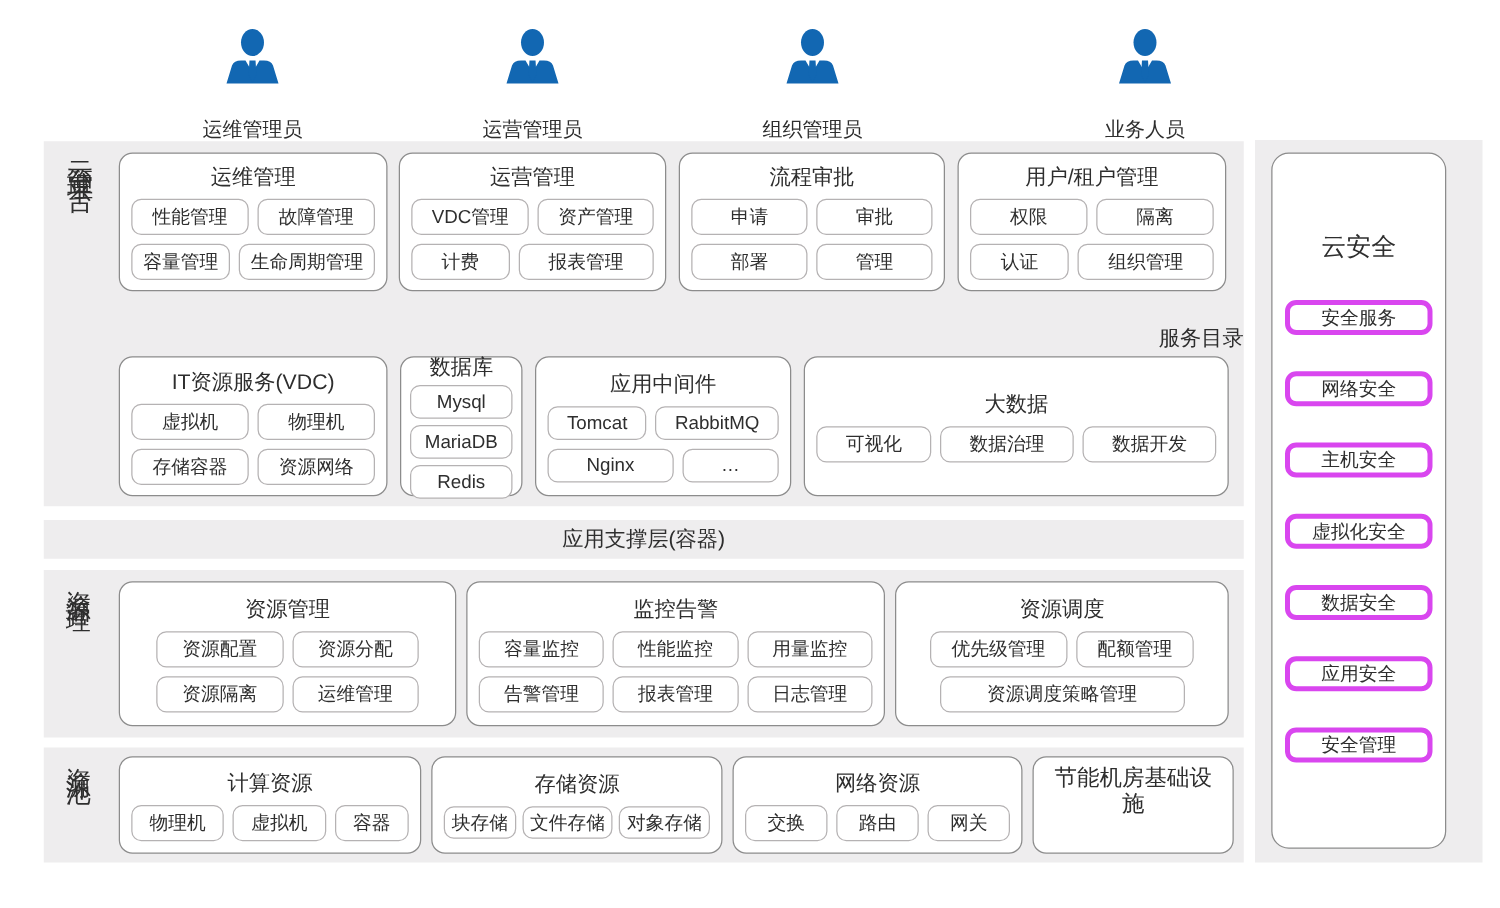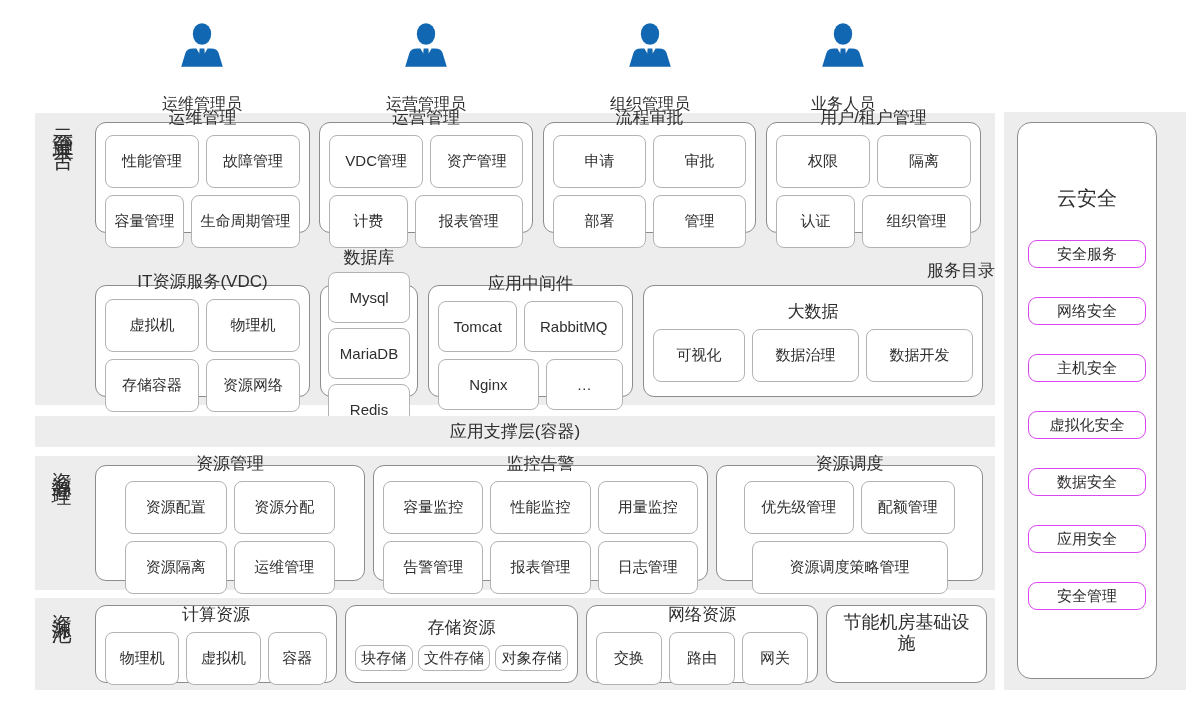--- a/index.html
+++ b/index.html
@@ -19,38 +19,38 @@
   
   .group{position:absolute;background:#fff;border:1.4px solid #8c8c8c;border-radius:11px;
          box-sizing:border-box;display:flex;flex-direction:column;justify-content:center;
          align-items:stretch;padding:6px 9px;gap:7px;}
   .g-title{text-align:center;font-size:17px;line-height:21px;color:#2e2e2e;white-space:nowrap;}
   .row{display:flex;gap:7px;}
   .row.center-one{justify-content:center;}
   .col{display:flex;flex-direction:column;gap:5px;}
   .chip{flex:1 1 auto;background:#fff;border:1px solid #b5b2b3;border-radius:8px;min-height:26px;
         display:flex;align-items:center;justify-content:center;font-size:15px;color:#2e2e2e;
-        white-space:nowrap;padding:16px 8px;box-sizing:border-box;}
+        white-space:nowrap;padding:4px 8px;box-sizing:border-box;}
   .chip.small{min-height:23px;}
   .chip.wide{flex:0 0 auto;width:196px;}
   .group.plain{justify-content:flex-start;}
   .g-title.big{font-size:18px;}
 
   .catalog-title{position:absolute;left:0;top:146px;width:100%;text-align:right;font-size:17px;color:#2e2e2e;}
 
   .band{position:absolute;left:35px;top:416px;width:960px;height:31px;background:#eeedee;
         display:flex;align-items:center;justify-content:center;font-size:17px;color:#2e2e2e;}
 
   
   .sec-inner{position:absolute;left:13px;top:10px;width:140px;height:557px;background:#fff;
              border:1.4px solid #8c8c8c;border-radius:14px;box-sizing:border-box;
              display:flex;flex-direction:column;align-items:center;padding-top:62px;}
   .sec-title{font-size:20px;line-height:26px;color:#2e2e2e;}
   .sec-items{display:flex;flex-direction:column;gap:29px;margin-top:29px;align-items:center;}
-  .sec-chip{width:118px;height:28px;background:#fff;border:1px solid #d946ef;border-radius:9px;
+  .sec-chip{width:118px;height:28px;background:#fff;border:4px solid #d946ef;border-radius:9px;
             display:flex;align-items:center;justify-content:center;font-size:15px;color:#2e2e2e;
             box-sizing:border-box;white-space:nowrap;}
 </style>
 </head>
 <body>
 
 <div class="canvas">
 
   <div class="persona" style="left:132px">
     <svg viewBox="0 0 60 60">
@@ -69,21 +69,21 @@
     <div class="p-label">运营管理员</div>
   </div>
   <div class="persona" style="left:580px">
     <svg viewBox="0 0 60 60">
       <ellipse cx="30" cy="15" rx="11.5" ry="13.5" fill="#1267b2"></ellipse>
       <path d="M4 56 L9.5 38 Q11.5 33 18.5 33 L23 33 L30 45 L37 33 L41.5 33 Q48.5 33 50.5 38 L56 56 Z" fill="#1267b2"></path>
       <polygon points="27,33 33,33 34,47 30,55 26,47" fill="#1267b2"></polygon>
     </svg>
     <div class="p-label">组织管理员</div>
   </div>
-  <div class="persona" style="left:773px">
+  <div class="persona" style="left:846px">
     <svg viewBox="0 0 60 60">
       <ellipse cx="30" cy="15" rx="11.5" ry="13.5" fill="#1267b2"></ellipse>
       <path d="M4 56 L9.5 38 Q11.5 33 18.5 33 L23 33 L30 45 L37 33 L41.5 33 Q48.5 33 50.5 38 L56 56 Z" fill="#1267b2"></path>
       <polygon points="27,33 33,33 34,47 30,55 26,47" fill="#1267b2"></polygon>
     </svg>
     <div class="p-label">业务人员</div>
   </div>
 
   <div class="panel" style="left:35px;top:113px;width:960px;height:292px">
     <div class="side-label">云管理平台</div>

